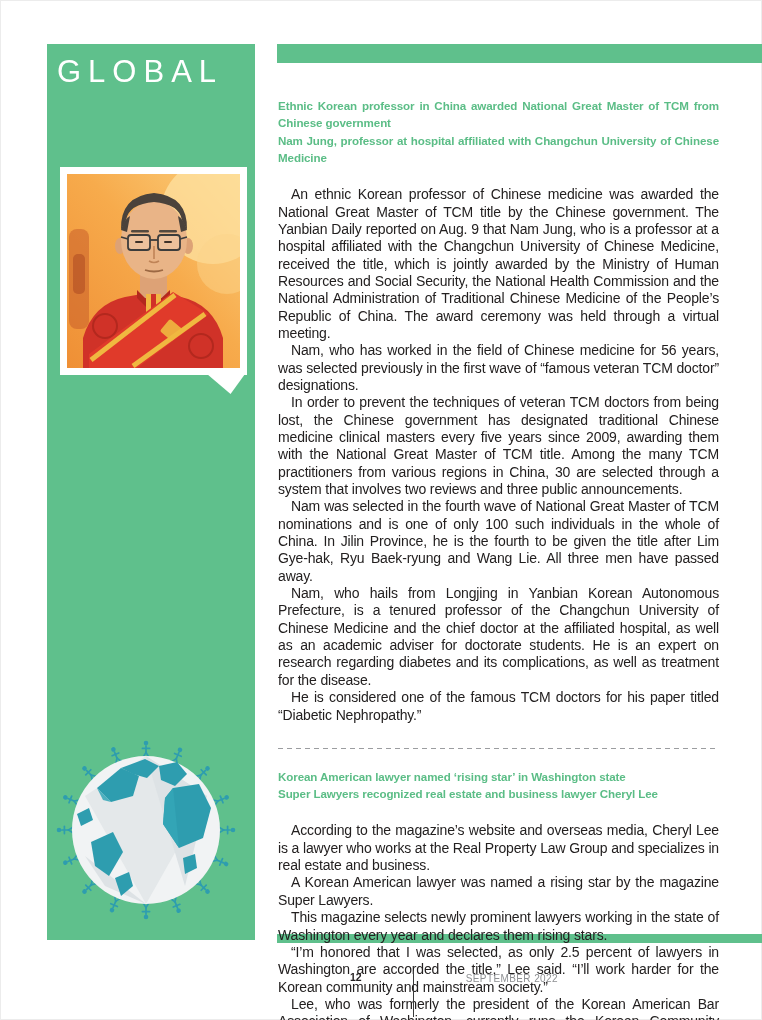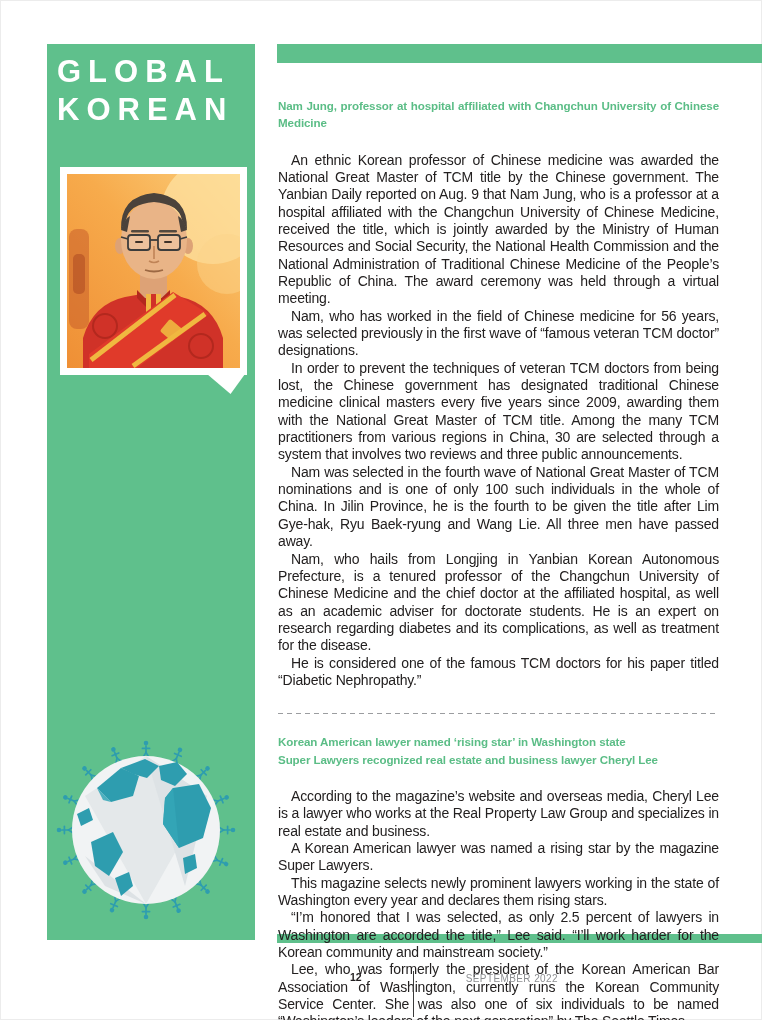--- a/index.html
+++ b/index.html
@@ -8,21 +8,21 @@
     overflow:hidden; font-family:"Liberation Sans", sans-serif;
     box-shadow: inset 0 0 0 1px #ececec;
   }
   
   .sidebar {
     position:absolute; left:47px; top:44px; width:208px; height:896px;
     background:#5fc08c;
   }
   .masthead {
     position:absolute; left:10px; top:9px; color:#ffffff;
-    font-weight:bold; font-size:31px; line-height:38px; letter-spacing:7px;
+    font-weight:normal; font-size:31px; line-height:38px; letter-spacing:7px;
     white-space:nowrap;
   }
   .photo-frame {
     position:absolute; left:13px; top:123px; width:187px; height:208px;
     background:#ffffff; padding:7px; box-sizing:border-box;
   }
   .photo-frame svg { display:block; width:173px; height:194px; }
   .photo-tail {
     position:absolute; left:160px; top:330px; width:38px; height:20px;
     background:#ffffff;
@@ -58,21 +58,20 @@
   .footer .issue { color:#8d8f92; letter-spacing:0.4px; font-size:10px; padding-top:1px; }
 </style>
 </head>
 <body>
 
 <div class="page">
 
   <aside class="sidebar">
     <div class="masthead">
       <div>GLOBAL</div>
-      <div>KOREAN</div>
     </div>
 
     <div class="photo-frame">
       <svg viewBox="0 0 173 194">
         <defs>
           <linearGradient id="bgGrad" x1="0" y1="1" x2="1" y2="0">
             <stop offset="0" stop-color="#ef8f35"></stop>
             <stop offset="0.55" stop-color="#f7ab4c"></stop>
             <stop offset="1" stop-color="#fbcf7d"></stop>
           </linearGradient>
@@ -215,20 +214,21 @@
     </svg>
   </aside>
 
   <div class="topbar"></div>
   <div class="bottombar"></div>
 
   <main class="content">
 
     <section>
       <div class="headline">
+        <div>Ethnic Korean professor in China awarded National Great Master of TCM from Chinese government</div>
         <div>Nam Jung, professor at hospital affiliated with Changchun University of Chinese Medicine</div>
       </div>
       <div class="body">
         <p>An ethnic Korean professor of Chinese medicine was awarded the National Great Master of TCM title by the Chinese government. The Yanbian Daily reported on Aug. 9 that Nam Jung, who is a professor at a hospital affiliated with the Changchun University of Chinese Medicine, received the title, which is jointly awarded by the Ministry of Human Resources and Social Security, the National Health Commission and the National Administration of Traditional Chinese Medicine of the People’s Republic of China. The award ceremony was held through a virtual meeting.</p>
         <p>Nam, who has worked in the field of Chinese medicine for 56 years, was selected previously in the first wave of “famous veteran TCM doctor” designations.</p>
         <p>In order to prevent the techniques of veteran TCM doctors from being lost, the Chinese government has designated traditional Chinese medicine clinical masters every five years since 2009, awarding them with the National Great Master of TCM title. Among the many TCM practitioners from various regions in China, 30 are selected through a system that involves two reviews and three public announcements.</p>
         <p>Nam was selected in the fourth wave of National Great Master of TCM nominations and is one of only 100 such individuals in the whole of China. In Jilin Province, he is the fourth to be given the title after Lim Gye-hak, Ryu Baek-ryung and Wang Lie. All three men have passed away.</p>
         <p>Nam, who hails from Longjing in Yanbian Korean Autonomous Prefecture, is a tenured professor of the Changchun University of Chinese Medicine and the chief doctor at the affiliated hospital, as well as an academic adviser for doctorate students. He is an expert on research regarding diabetes and its complications, as well as treatment for the disease.</p>
         <p>He is considered one of the famous TCM doctors for his paper titled “Diabetic Nephropathy.”</p>
       </div>

